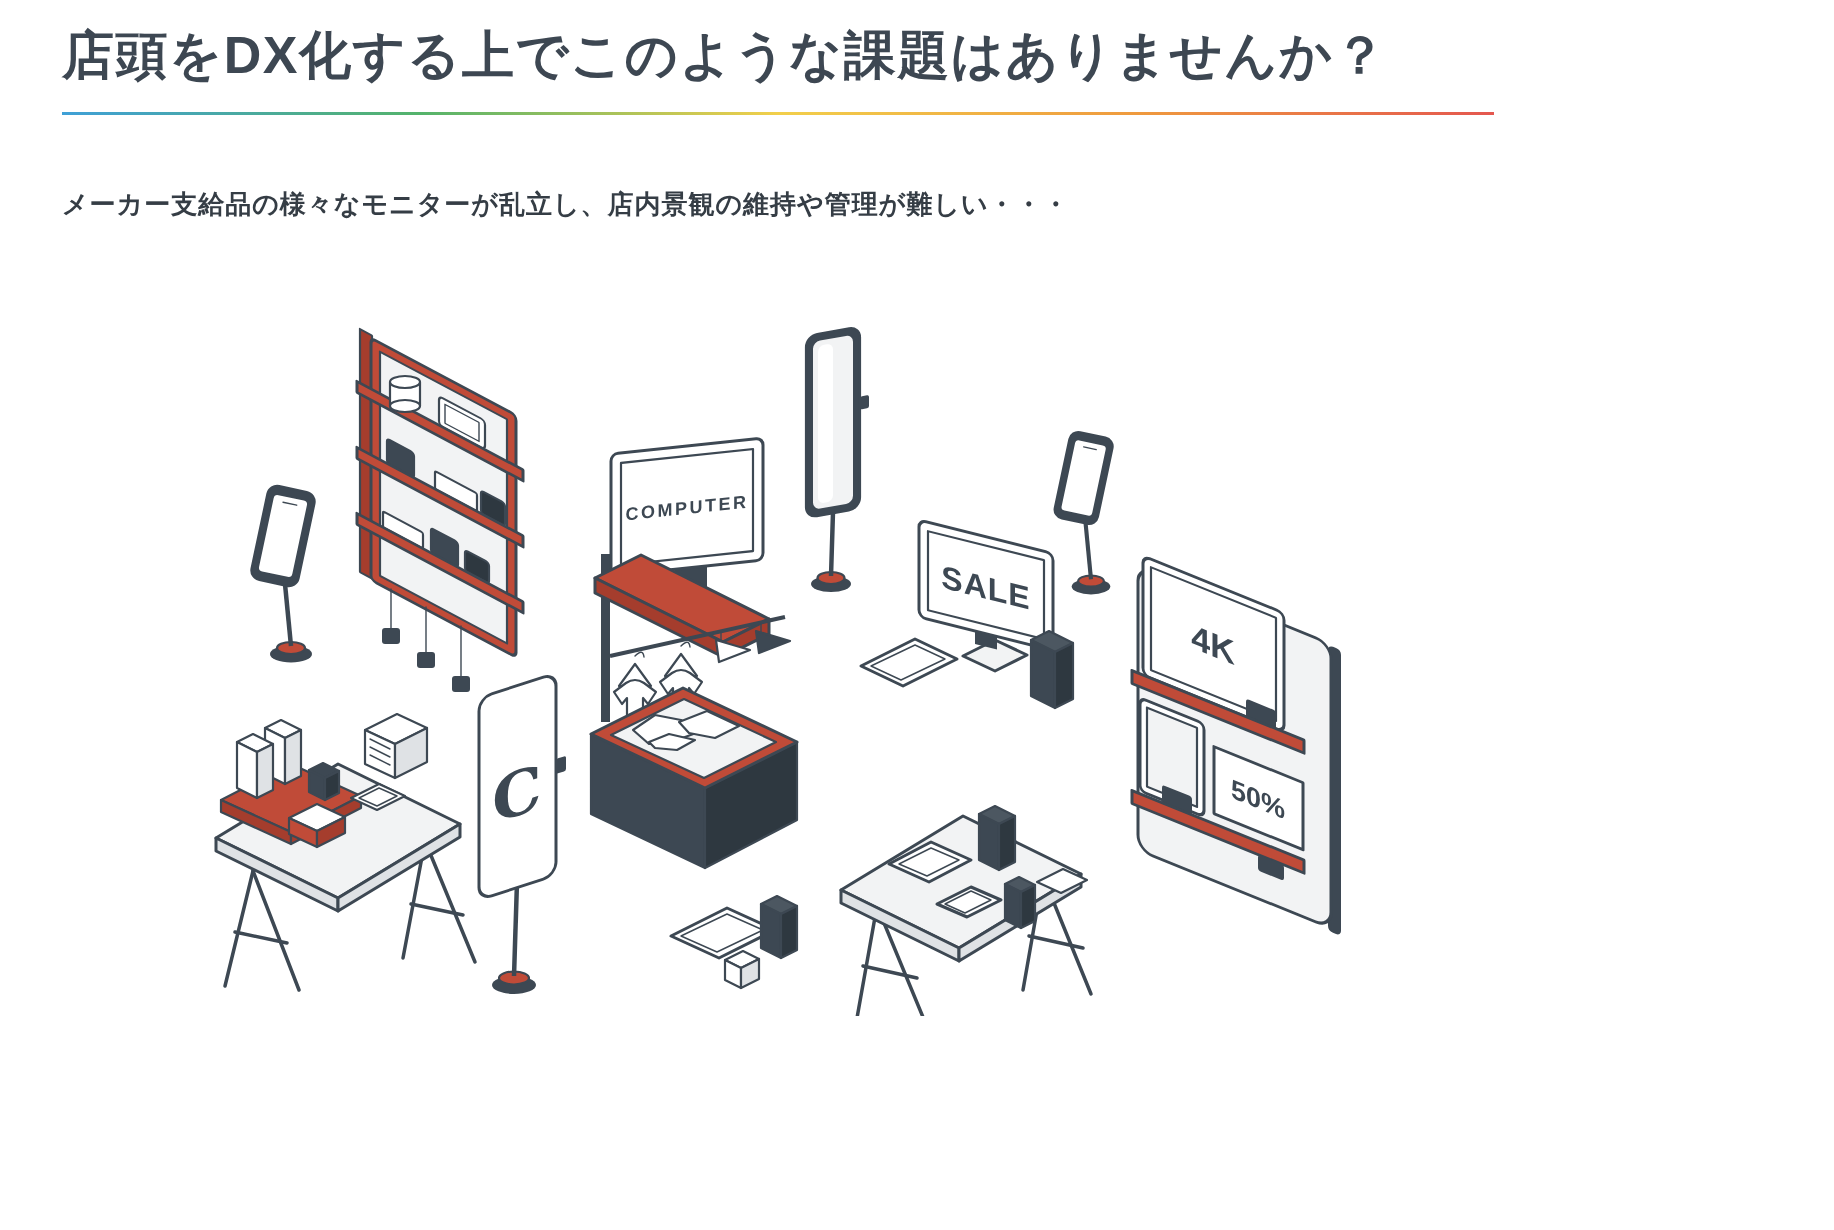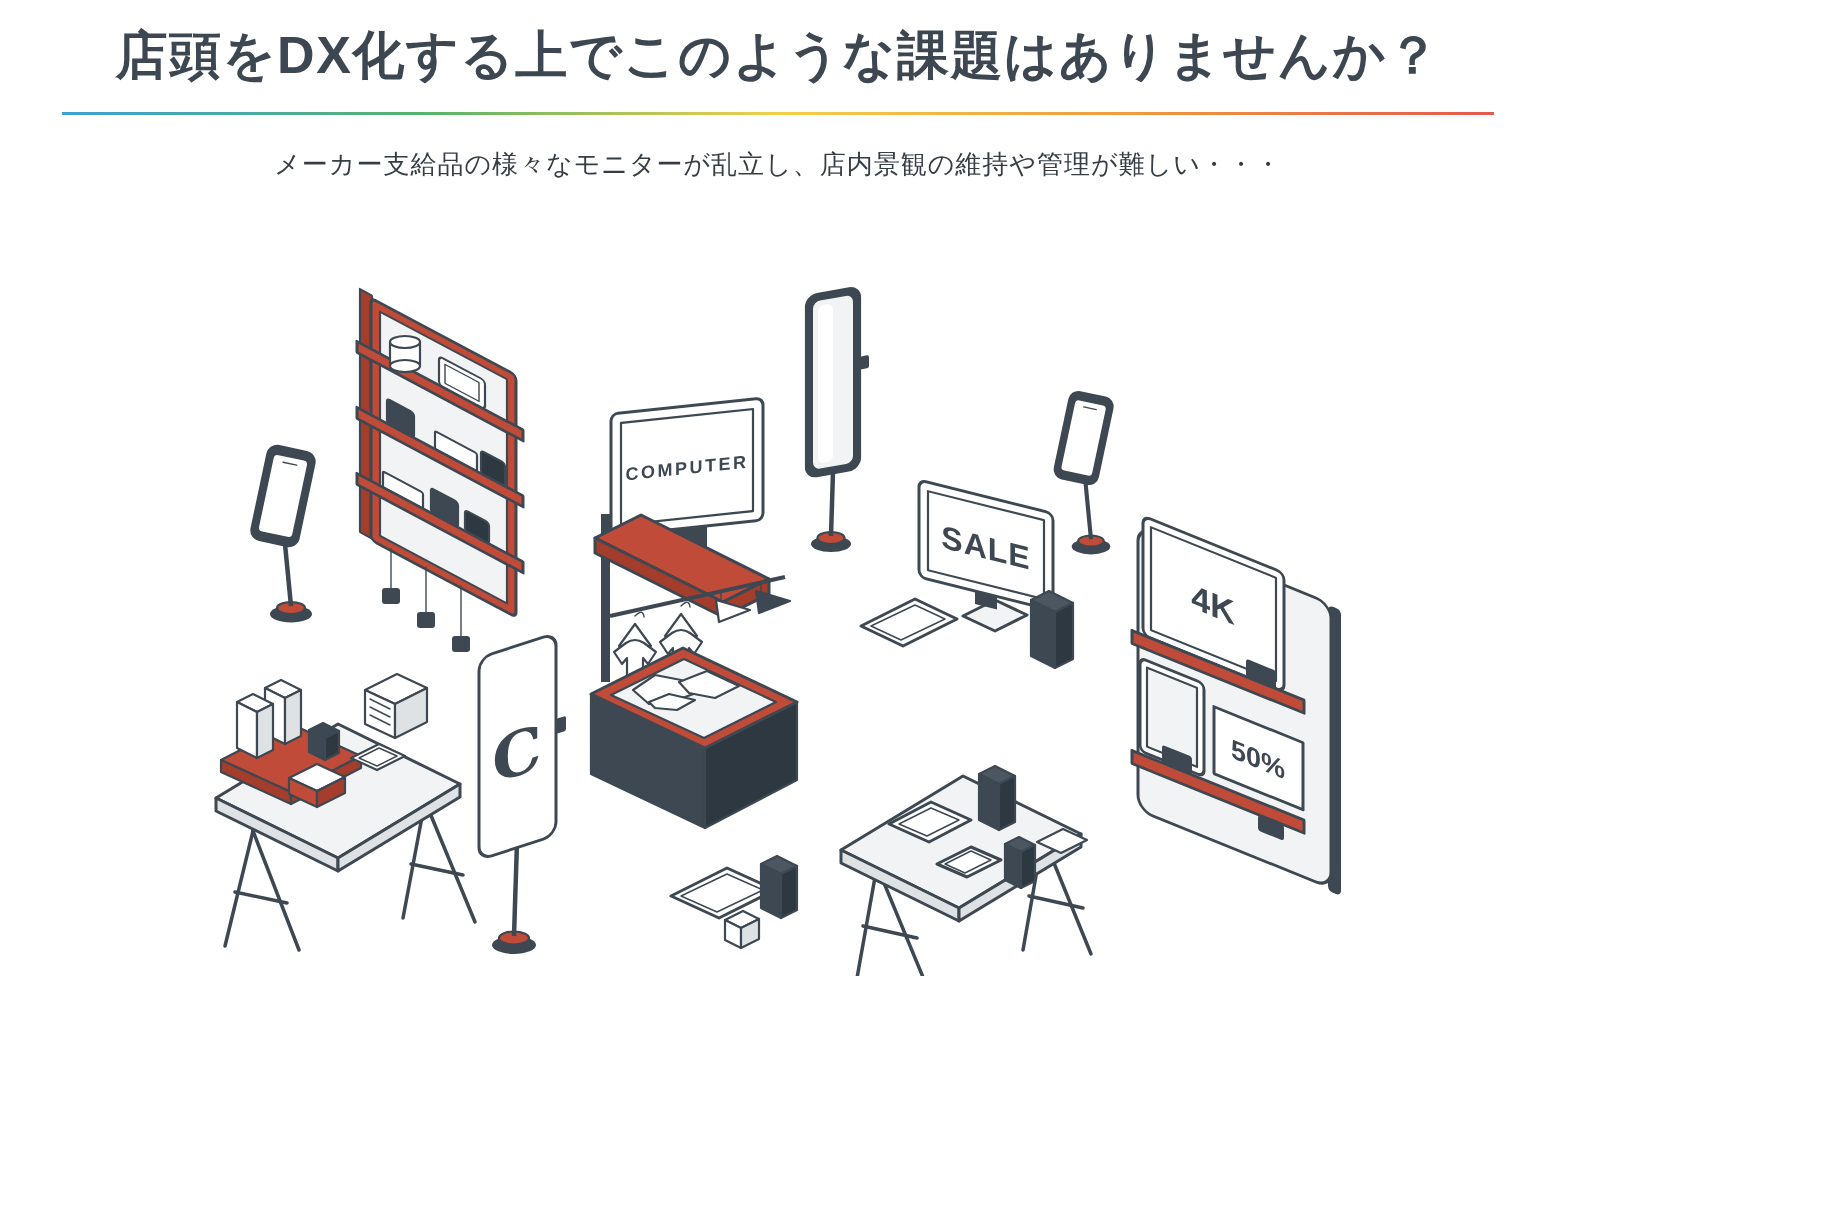--- a/index.html
+++ b/index.html
@@ -3,26 +3,26 @@
 <meta charset="utf-8">
 <style>
   :root{
     --ink:#3d4853; --ink-dark:#2e3840; --red:#c04b38; --red-dark:#a53d2d;
     --light:#f2f3f4; --shade:#dfe2e5; --paper:#ffffff;
   }
   *{box-sizing:border-box}
   html,body{margin:0;padding:0;background:#fff}
   body{width:1834px;height:1230px;overflow:hidden;
        font-family:"Liberation Sans","DejaVu Sans",sans-serif;color:var(--ink)}
-  .page{width:1432px;margin-left:62px;text-align:center}
+  .page{width:1432px;margin-left:62px;}
   .title{margin:22px 0 0;font-size:52px;line-height:1.3;font-weight:600;
          color:#3d4752;letter-spacing:1.5px}
   .divider{height:3px;margin-top:22px;
            background:linear-gradient(90deg,#3fa0d7,#54b36b,#f2cf4b,#ef9a3e,#e4574f)}
-  .subtitle{margin:32px 0 0;font-size:26px;line-height:1.35;font-weight:400;
+  .subtitle{margin:72px 0 0;font-size:26px;line-height:1.35;font-weight:700;
             color:#353d45;letter-spacing:1px}
   .illo-wrap{margin-top:104px}
   .illo-svg{display:block;margin:0 auto}
   .illo-svg .o{stroke:var(--ink);stroke-width:3;stroke-linejoin:round;stroke-linecap:round}
   .illo-svg .o2{stroke:var(--ink);stroke-width:2.2;stroke-linejoin:round;stroke-linecap:round}
   .illo-svg .thin{stroke:var(--ink);stroke-width:1.4;fill:none;stroke-linejoin:round;stroke-linecap:round}
   .illo-svg text{font-family:"Liberation Sans","DejaVu Sans",sans-serif;font-weight:bold;fill:var(--ink)}
 </style>
 </head>
 <body>

